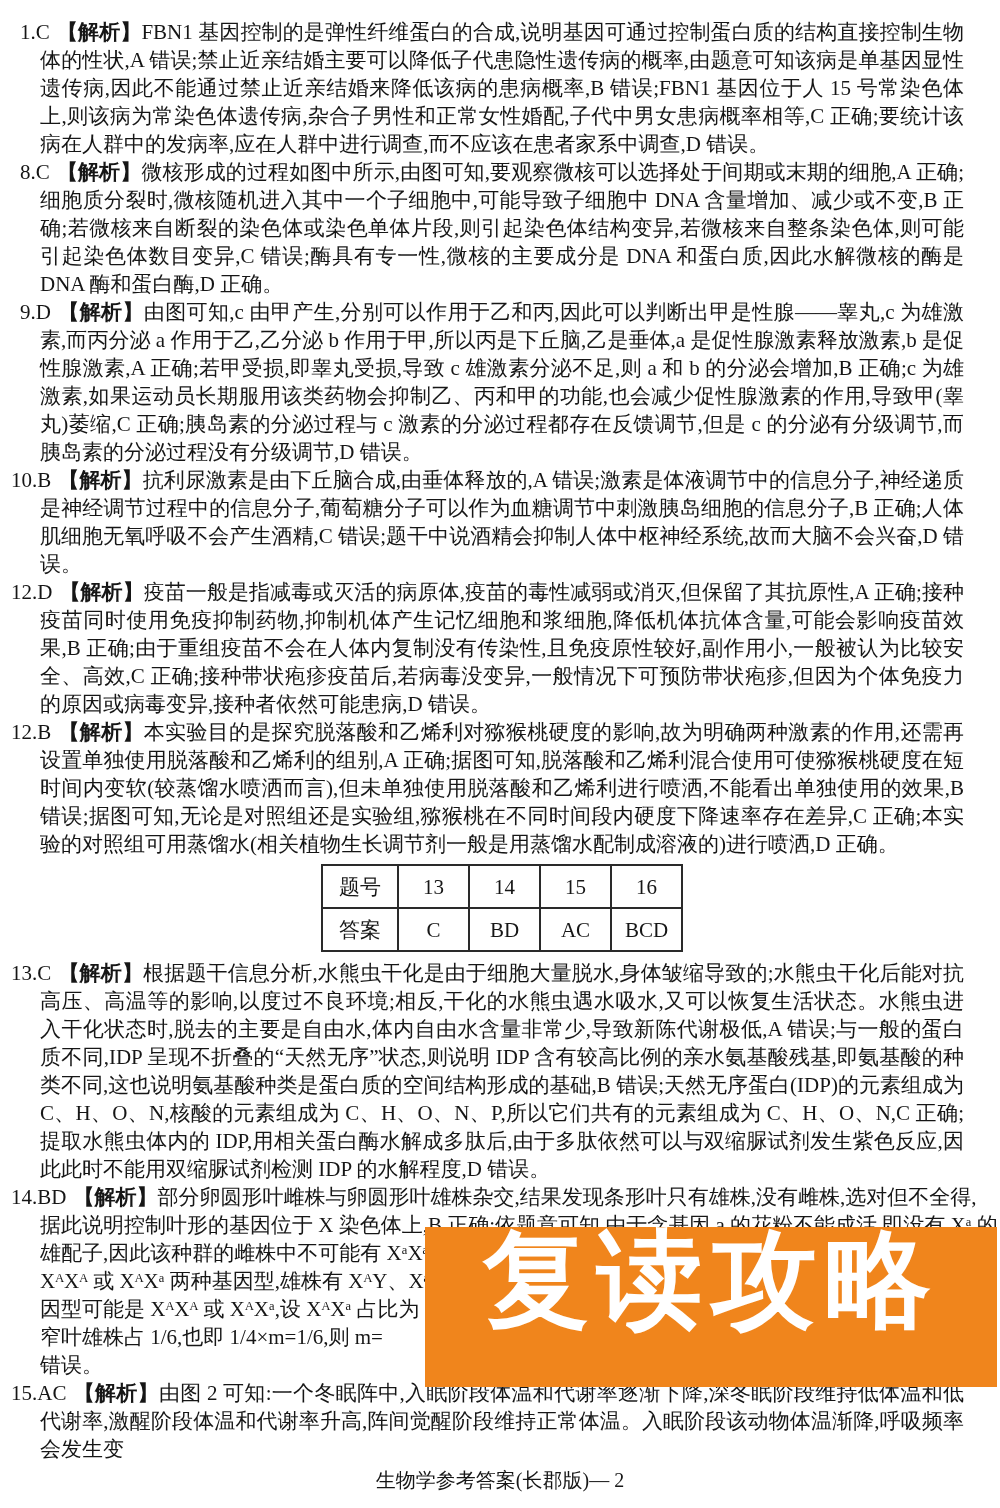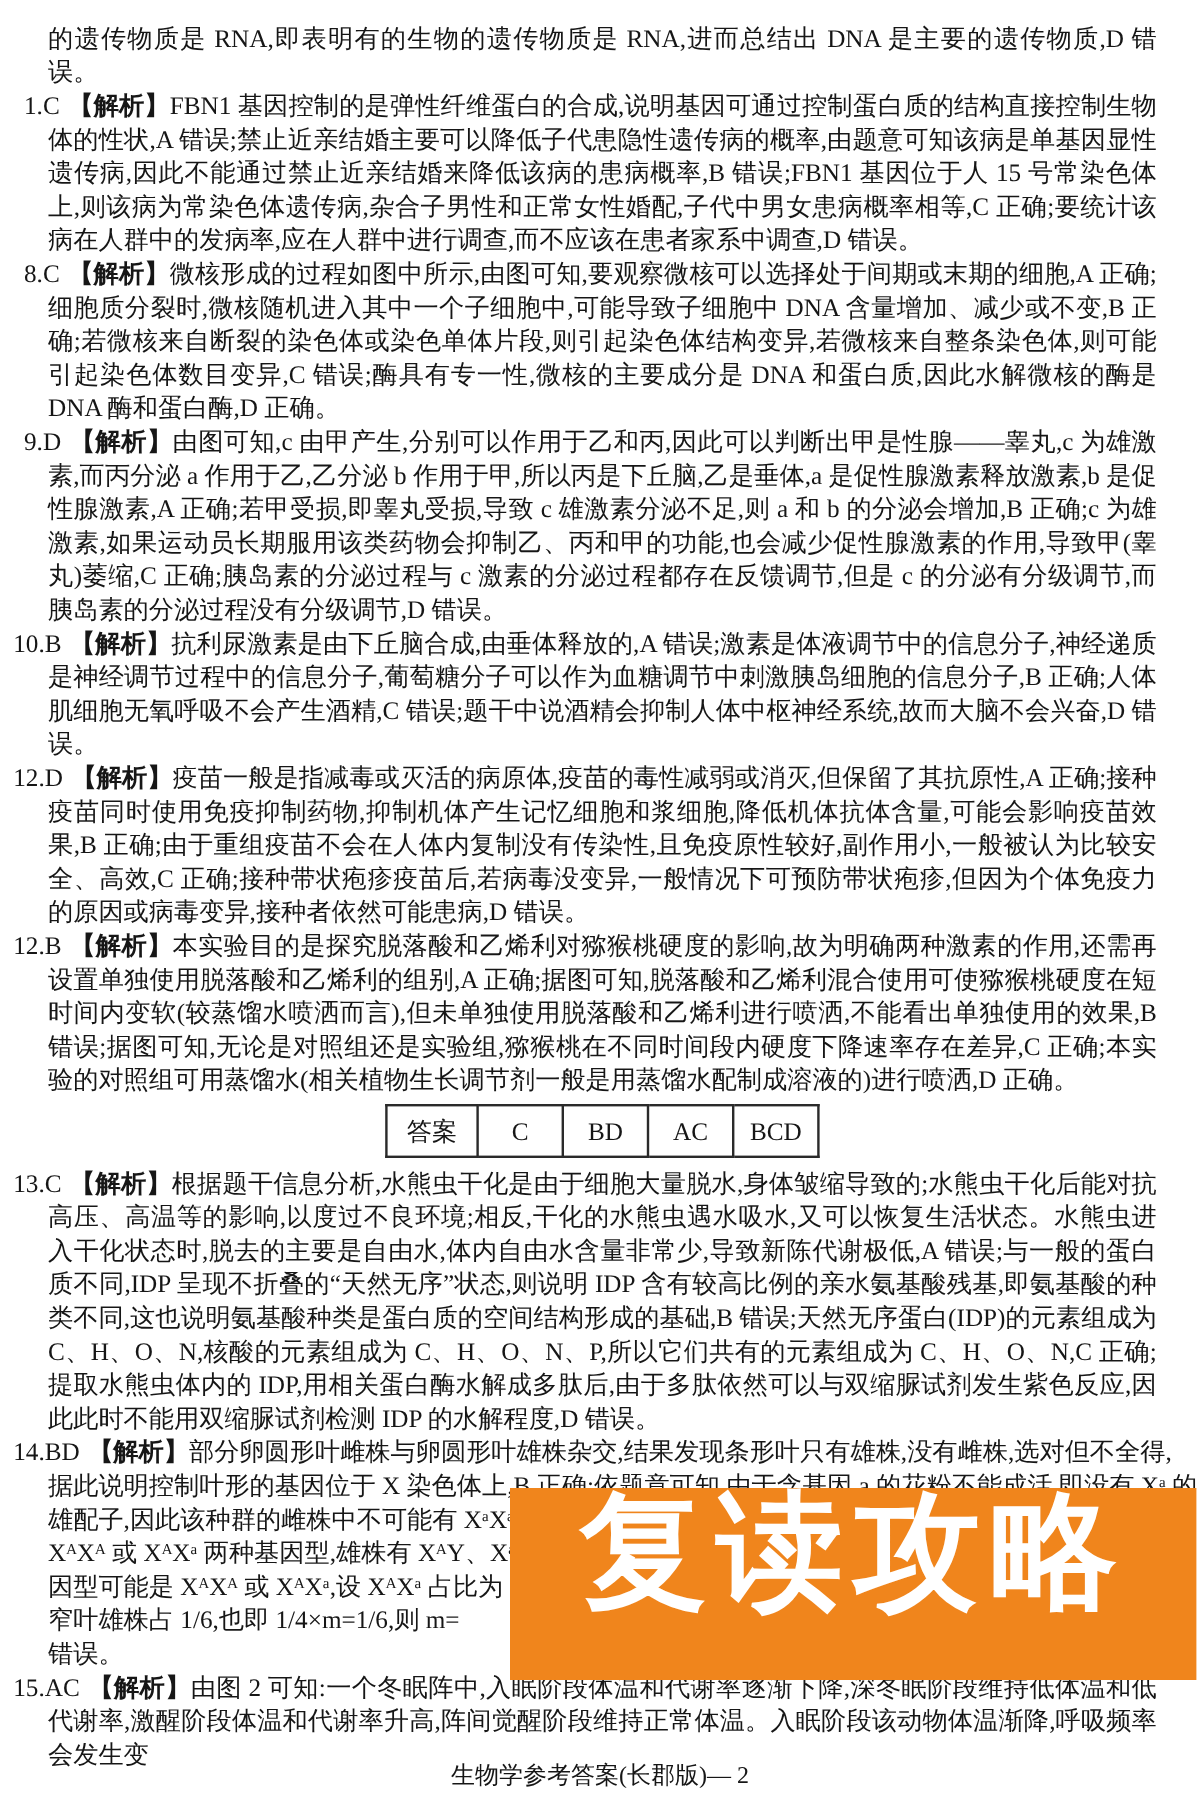--- a/index.html
+++ b/index.html
@@ -60,37 +60,43 @@
     text-align:center;
     font-size:20px;
   }
 </style>
 </head>
 <body>
 
 <div class="page">
   <div class="content">
 
-    <p class="par"><span>的遗传物质是 RNA,即表明有的生物的遗传物质是 RNA,进而总结出 DNA 是主要的遗传物质,D 错误。</span></p>
 
     <p class="par d1"><span class="prefix">1.C</span><span class="marker">【解析】</span><span>FBN1 基因控制的是弹性纤维蛋白的合成,说明基因可通过控制蛋白质的结构直接控制生物体的性状,A 错误;禁止近亲结婚主要可以降低子代患隐性遗传病的概率,由题意可知该病是单基因显性遗传病,因此不能通过禁止近亲结婚来降低该病的患病概率,B 错误;FBN1 基因位于人 15 号常染色体上,则该病为常染色体遗传病,杂合子男性和正常女性婚配,子代中男女患病概率相等,C 正确;要统计该病在人群中的发病率,应在人群中进行调查,而不应该在患者家系中调查,D 错误。</span></p>
 
     <p class="par d1"><span class="prefix">8.C</span><span class="marker">【解析】</span><span>微核形成的过程如图中所示,由图可知,要观察微核可以选择处于间期或末期的细胞,A 正确;细胞质分裂时,微核随机进入其中一个子细胞中,可能导致子细胞中 DNA 含量增加、减少或不变,B 正确;若微核来自断裂的染色体或染色单体片段,则引起染色体结构变异,若微核来自整条染色体,则可能引起染色体数目变异,C 错误;酶具有专一性,微核的主要成分是 DNA 和蛋白质,因此水解微核的酶是 DNA 酶和蛋白酶,D 正确。</span></p>
 
     <p class="par d1"><span class="prefix">9.D</span><span class="marker">【解析】</span><span>由图可知,c 由甲产生,分别可以作用于乙和丙,因此可以判断出甲是性腺——睾丸,c 为雄激素,而丙分泌 a 作用于乙,乙分泌 b 作用于甲,所以丙是下丘脑,乙是垂体,a 是促性腺激素释放激素,b 是促性腺激素,A 正确;若甲受损,即睾丸受损,导致 c 雄激素分泌不足,则 a 和 b 的分泌会增加,B 正确;c 为雄激素,如果运动员长期服用该类药物会抑制乙、丙和甲的功能,也会减少促性腺激素的作用,导致甲(睾丸)萎缩,C 正确;胰岛素的分泌过程与 c 激素的分泌过程都存在反馈调节,但是 c 的分泌有分级调节,而胰岛素的分泌过程没有分级调节,D 错误。</span></p>
 
     <p class="par d2"><span class="prefix">10.B</span><span class="marker">【解析】</span><span>抗利尿激素是由下丘脑合成,由垂体释放的,A 错误;激素是体液调节中的信息分子,神经递质是神经调节过程中的信息分子,葡萄糖分子可以作为血糖调节中刺激胰岛细胞的信息分子,B 正确;人体肌细胞无氧呼吸不会产生酒精,C 错误;题干中说酒精会抑制人体中枢神经系统,故而大脑不会兴奋,D 错误。</span></p>
 
     <p class="par d2"><span class="prefix">12.D</span><span class="marker">【解析】</span><span>疫苗一般是指减毒或灭活的病原体,疫苗的毒性减弱或消灭,但保留了其抗原性,A 正确;接种疫苗同时使用免疫抑制药物,抑制机体产生记忆细胞和浆细胞,降低机体抗体含量,可能会影响疫苗效果,B 正确;由于重组疫苗不会在人体内复制没有传染性,且免疫原性较好,副作用小,一般被认为比较安全、高效,C 正确;接种带状疱疹疫苗后,若病毒没变异,一般情况下可预防带状疱疹,但因为个体免疫力的原因或病毒变异,接种者依然可能患病,D 错误。</span></p>
 
     <p class="par d2"><span class="prefix">12.B</span><span class="marker">【解析】</span><span>本实验目的是探究脱落酸和乙烯利对猕猴桃硬度的影响,故为明确两种激素的作用,还需再设置单独使用脱落酸和乙烯利的组别,A 正确;据图可知,脱落酸和乙烯利混合使用可使猕猴桃硬度在短时间内变软(较蒸馏水喷洒而言),但未单独使用脱落酸和乙烯利进行喷洒,不能看出单独使用的效果,B 错误;据图可知,无论是对照组还是实验组,猕猴桃在不同时间段内硬度下降速率存在差异,C 正确;本实验的对照组可用蒸馏水(相关植物生长调节剂一般是用蒸馏水配制成溶液的)进行喷洒,D 正确。</span></p>
 
 
     <table class="anskey">
       <tbody>
+        <tr>
+          <td class="c0">题号</td>
+          <td>13</td>
+          <td>14</td>
+          <td>15</td>
+          <td>16</td>
+        </tr>
         <tr>
           <td class="c0">答案</td>
           <td>C</td>
           <td>BD</td>
           <td>AC</td>
           <td>BCD</td>
         </tr>
       </tbody>
     </table>
 

